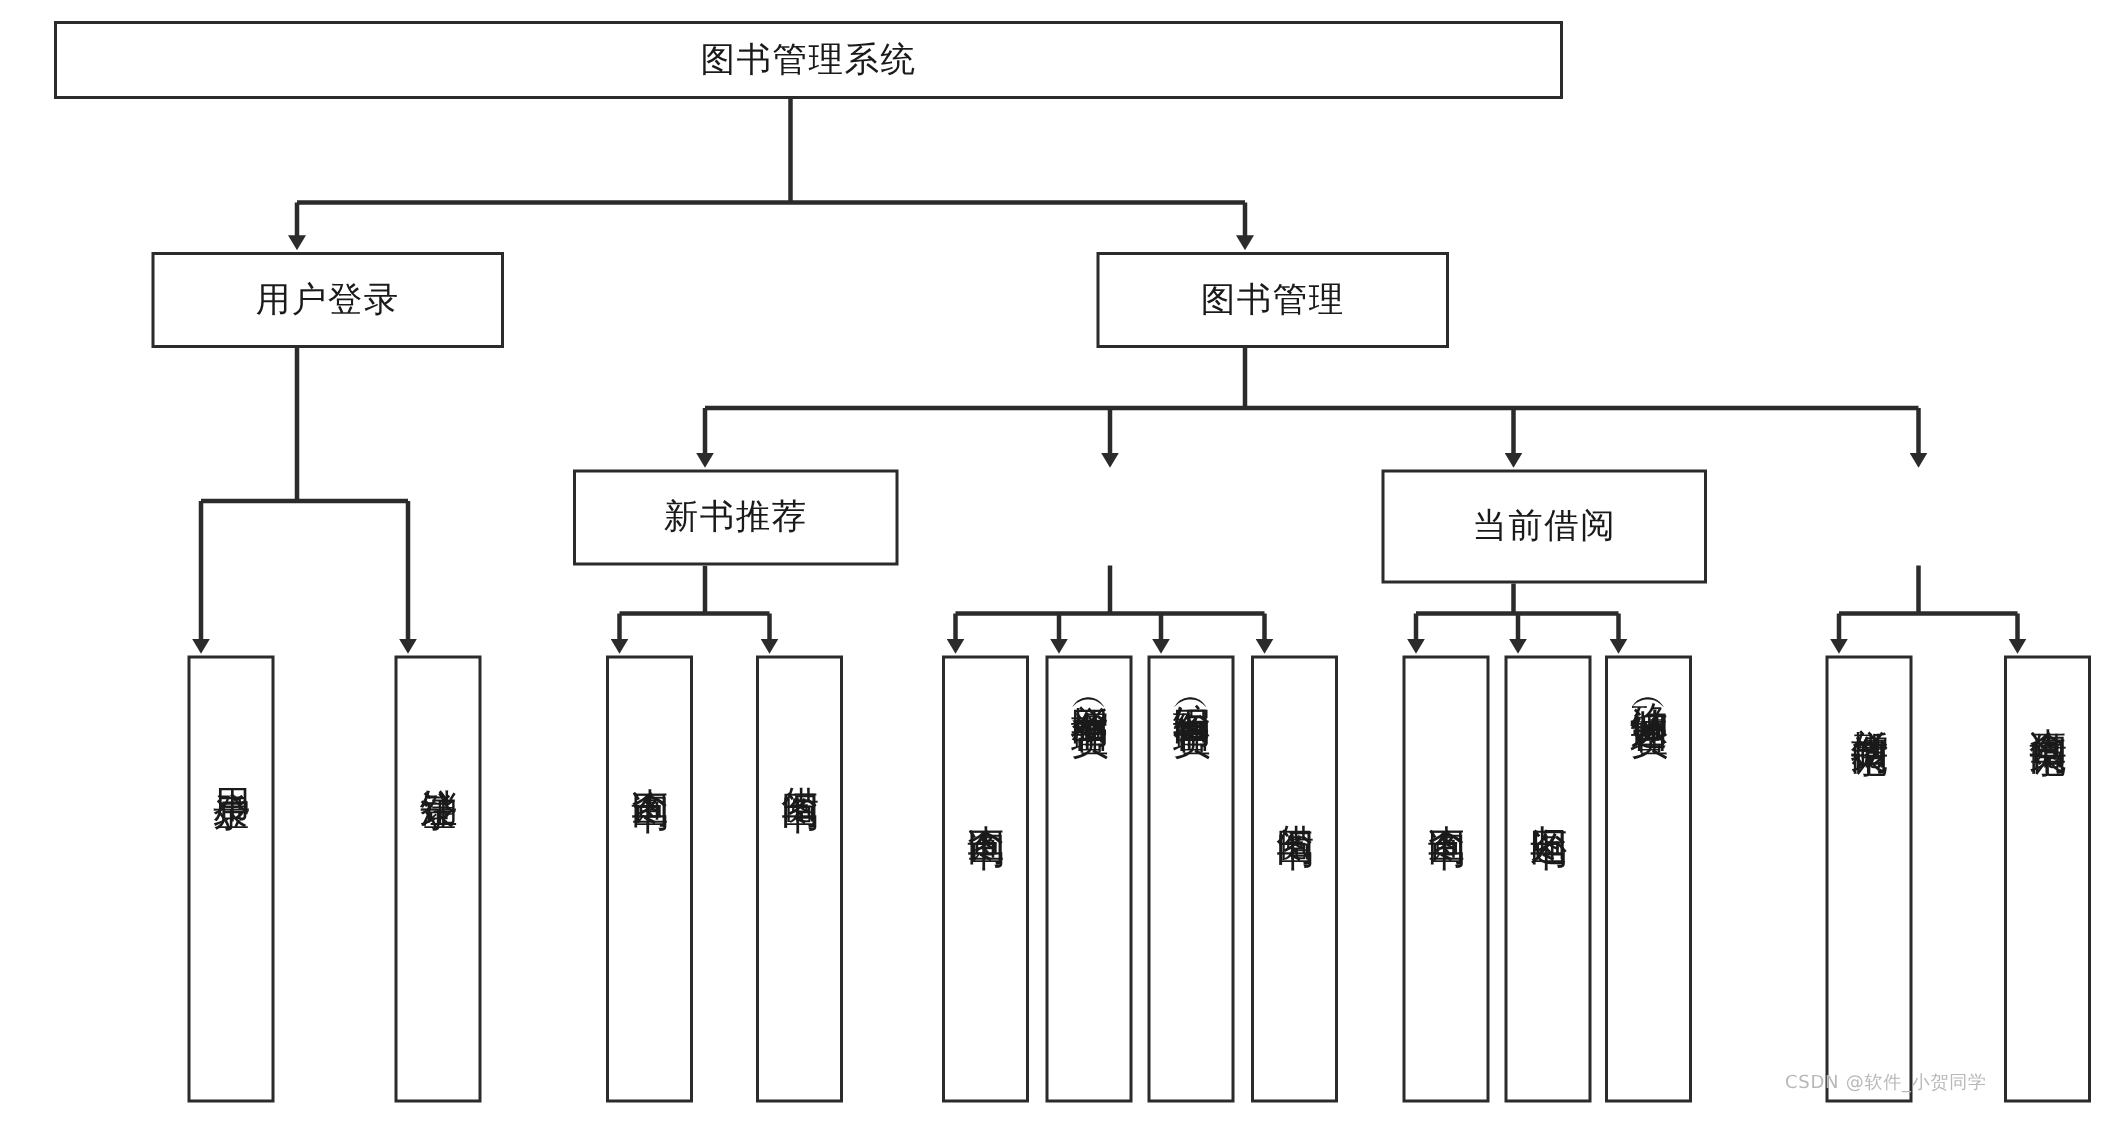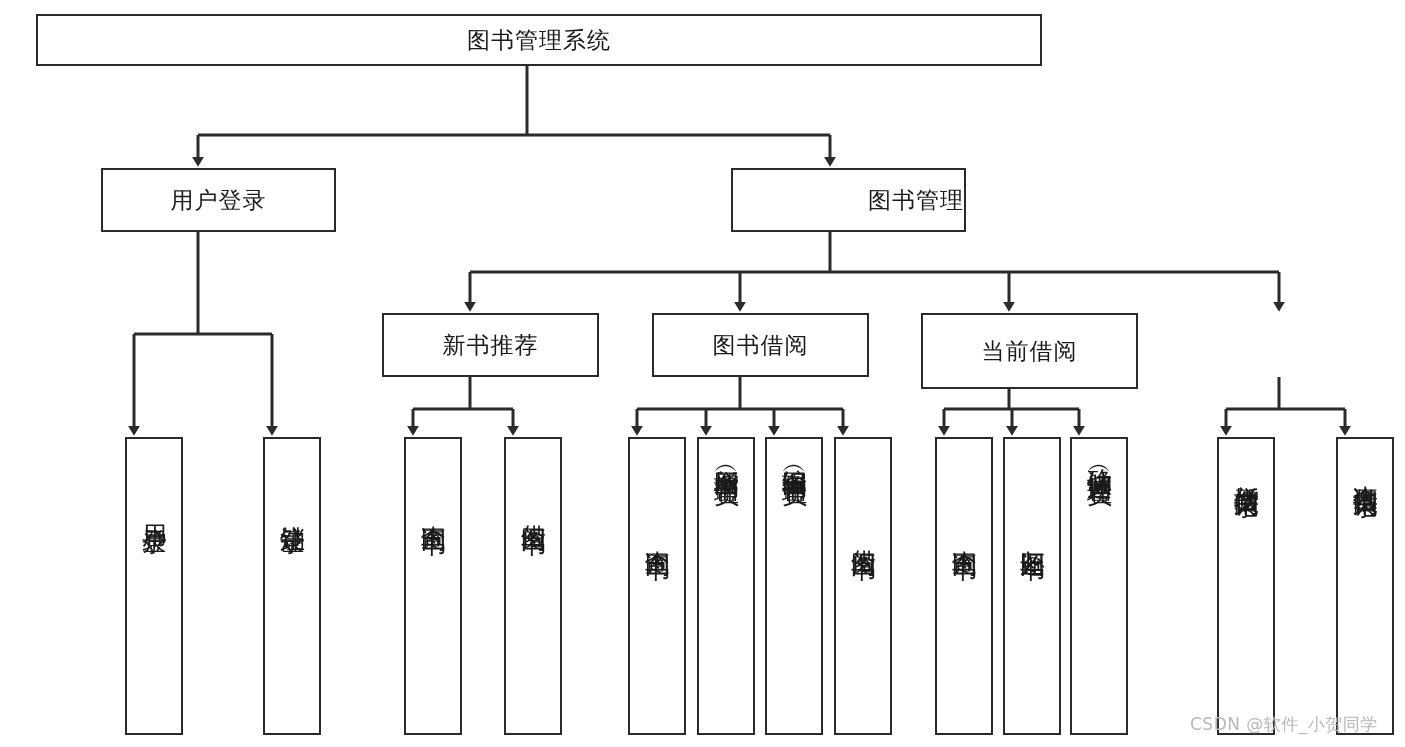--- a/index.html
+++ b/index.html
@@ -72,21 +72,21 @@
   .v-node.top .node-label {
     margin-top: 4px;
   }
   .v-node.top2 .node-label {
     margin-top: 20px;
   }
   .watermark {
     position: absolute;
     left: 1190px;
     top: 713px;
-    font-size: 17px;
+    font-size: 12px;
     color: #b8b8b8;
     letter-spacing: 0.5px;
     white-space: nowrap;
     z-index: 6;
   }
 </style>
 </head>
 <body>
 
 <div id="canvas">
@@ -142,31 +142,28 @@
   </svg>
 
   <div class="node h-node" style="left:16px; top:14px; width:1006px; height:52px;">
     <span class="node-label">图书管理系统</span>
   </div>
 
   <div class="node h-node" style="left:81px; top:168px; width:235px; height:64px;">
     <span class="node-label">用户登录</span>
   </div>
 
-  <div class="node h-node" style="left:711px; top:168px; width:235px; height:64px;justify-content:flex-end;">
+  <div class="node h-node" style="left:711px; top:168px; width:235px; height:64px;">
     <span class="node-label">图书管理</span>
   </div>
 
   <div class="node h-node" style="left:362px; top:313px; width:217px; height:64px;">
     <span class="node-label">新书推荐</span>
   </div>
 
-  <div class="node h-node" style="left:632px; top:313px; width:217px; height:64px;">
-    <span class="node-label">图书借阅</span>
-  </div>
 
   <div class="node h-node" style="left:901px; top:313px; width:217px; height:76px;">
     <span class="node-label">当前借阅</span>
   </div>
 
 
   <div class="node v-node mid" style="left:105px; top:437px; width:58px; height:298px;">
     <span class="node-label">用户登录</span>
   </div>
 

